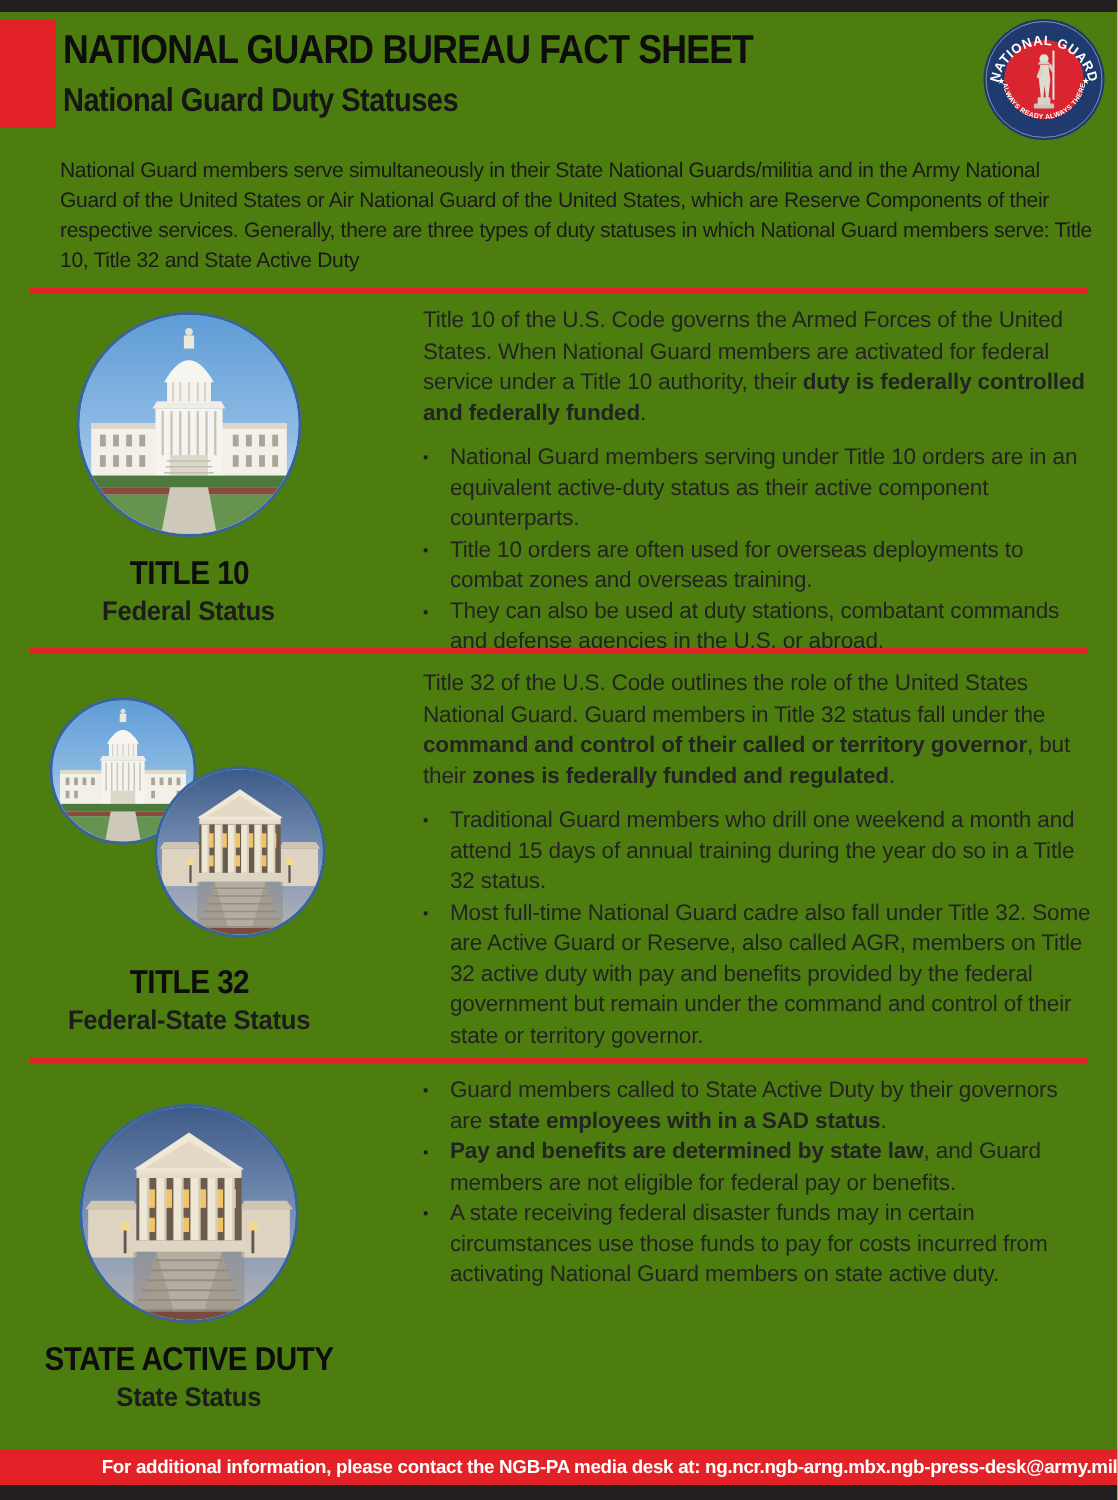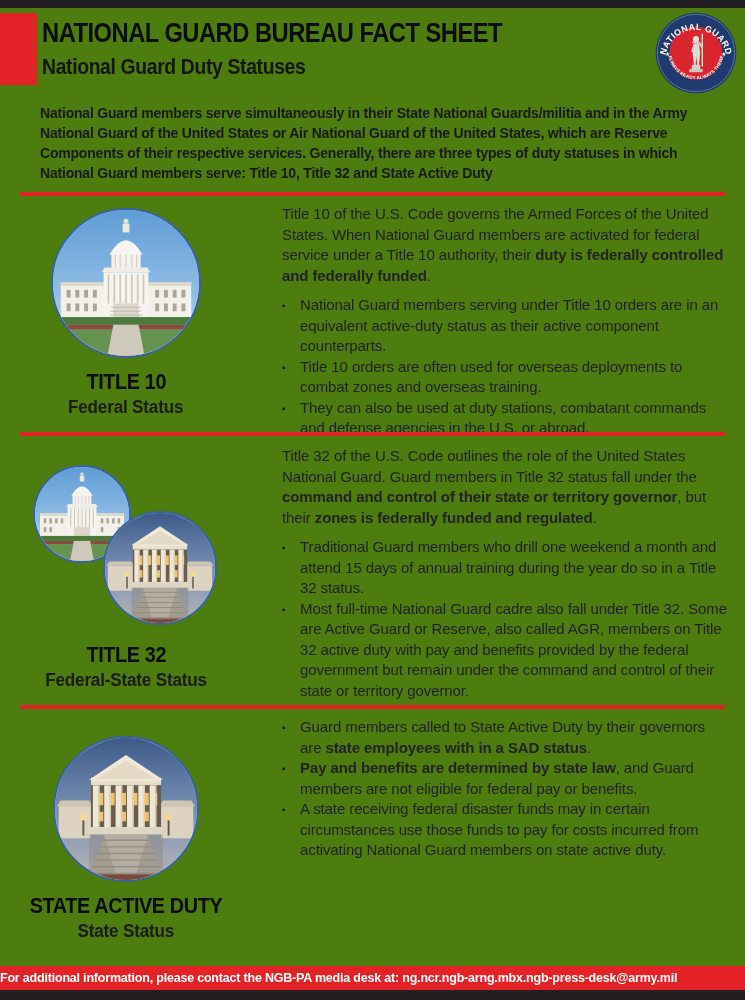--- a/index.html
+++ b/index.html
@@ -19,21 +19,21 @@
   .header{position:relative;height:84px;}
   .red-block{position:absolute;left:0;top:5px;width:37px;height:72px;background:var(--red);}
   .header-text{position:absolute;left:42px;top:10px;}
   .doc-title{font-size:27px;font-weight:bold;letter-spacing:-0.6px;color:#0d0d0d;
              transform:scaleX(0.88);transform-origin:left center;white-space:nowrap;}
   .doc-subtitle{margin-top:5px;font-size:22px;font-weight:bold;letter-spacing:-0.4px;color:#161616;
                 transform:scaleX(0.88);transform-origin:left center;white-space:nowrap;}
   .logo-wrap{position:absolute;right:7px;top:3px;width:84px;height:84px;}
 
   .intro{margin:12px 18px 0 40px;width:688px;height:80px;overflow:hidden;
-         font-size:14px;font-weight:bold;line-height:1.42;letter-spacing:-0.2px;color:#1a1a1a;}
+         font-size:14px;font-weight:normal;line-height:1.42;letter-spacing:-0.2px;color:#1a1a1a;}
 
   .rule{height:4px;background:var(--red);margin:0 20px;}
   .rule-first{margin-top:8px;}
 
   .section{display:flex;overflow:hidden;padding:8px 18px 0 20px;}
   .sec-1{height:236px;}
   .sec-2{height:269px;padding-top:10px;}
   .sec-3{height:251px;}
   .sec-left{flex:none;width:212px;display:flex;flex-direction:column;align-items:center;}
   .sec-body{flex:1;padding-left:50px;font-size:15px;line-height:1.37;letter-spacing:-0.1px;color:#232323;}
@@ -51,21 +51,21 @@
   .photo-146{width:146px;height:146px;margin-top:19px;}
   .fig-duo{position:relative;width:212px;height:182px;margin-top:3px;}
   .duo-a{position:absolute;left:13px;top:16px;width:98px;height:98px;}
   .duo-b{position:absolute;left:83px;top:62px;width:114px;height:114px;z-index:2;}
 
   .sec-heading{margin-top:11px;font-size:22px;font-weight:bold;letter-spacing:-0.4px;color:#0d0d0d;
                transform:scaleX(0.9);white-space:nowrap;}
   .sec-subheading{margin-top:2px;font-size:18px;font-weight:bold;letter-spacing:-0.2px;color:#1c1c1c;
                   transform:scaleX(0.95);white-space:nowrap;}
 
-  .footer-red{margin-top:6px;height:24px;background:var(--red);display:flex;align-items:center;justify-content:flex-start;}
+  .footer-red{margin-top:6px;height:24px;background:var(--red);display:flex;align-items:center;justify-content:flex-end;}
   .footer-text{color:#fff;font-size:12.5px;font-weight:bold;letter-spacing:-0.2px;white-space:nowrap;}
 
   .hidden-defs{position:absolute;width:0;height:0;overflow:hidden;}
 </style>
 </head>
 <body>
 
 <svg class="hidden-defs" aria-hidden="true">
   <defs>
     <linearGradient id="skyDay" x1="0" y1="0" x2="0" y2="1">
@@ -317,21 +317,21 @@
             <circle cx="120" cy="84" r="3.4" fill="#f7d98b"></circle>
               <rect x="119" y="87" width="2" height="16" fill="#5c574f"></rect>
             <rect x="0" y="144" width="150" height="6" fill="#7a4a3c"></rect>
           </svg>
         </div>
       </div>
       <div class="sec-heading">TITLE 32</div>
       <div class="sec-subheading">Federal-State Status</div>
     </div>
     <div class="sec-body">
-      <p class="sec-para"><span>Title 32 of the U.S. Code outlines the role of the United States National Guard. Guard members in Title 32 status fall under the </span><span class="b">command and control of their state or territory governor</span><span>, but their </span><span class="b">zones is federally funded and regulated</span><span>.</span></p>
+      <p class="sec-para"><span>Title 32 of the U.S. Code outlines the role of the United States National Guard. Guard members in Title 32 status fall under the </span><span class="b">command and control of their called or territory governor</span><span>, but their </span><span class="b">zones is federally funded and regulated</span><span>.</span></p>
       <ul class="bullets">
         <li>
             <span class="bullet-marker">▪</span>
             <span class="bullet-text"><span>Traditional Guard members who drill one weekend a month and attend 15 days of annual training during the year do so in a Title 32 status.</span></span>
           </li>
         <li>
             <span class="bullet-marker">▪</span>
             <span class="bullet-text"><span>Most full-time National Guard cadre also fall under Title 32. Some are Active Guard or Reserve, also called AGR, members on Title 32 active duty with pay and benefits provided by the federal government but remain under the command and control of their state or territory governor.</span></span>
           </li>
       </ul>

